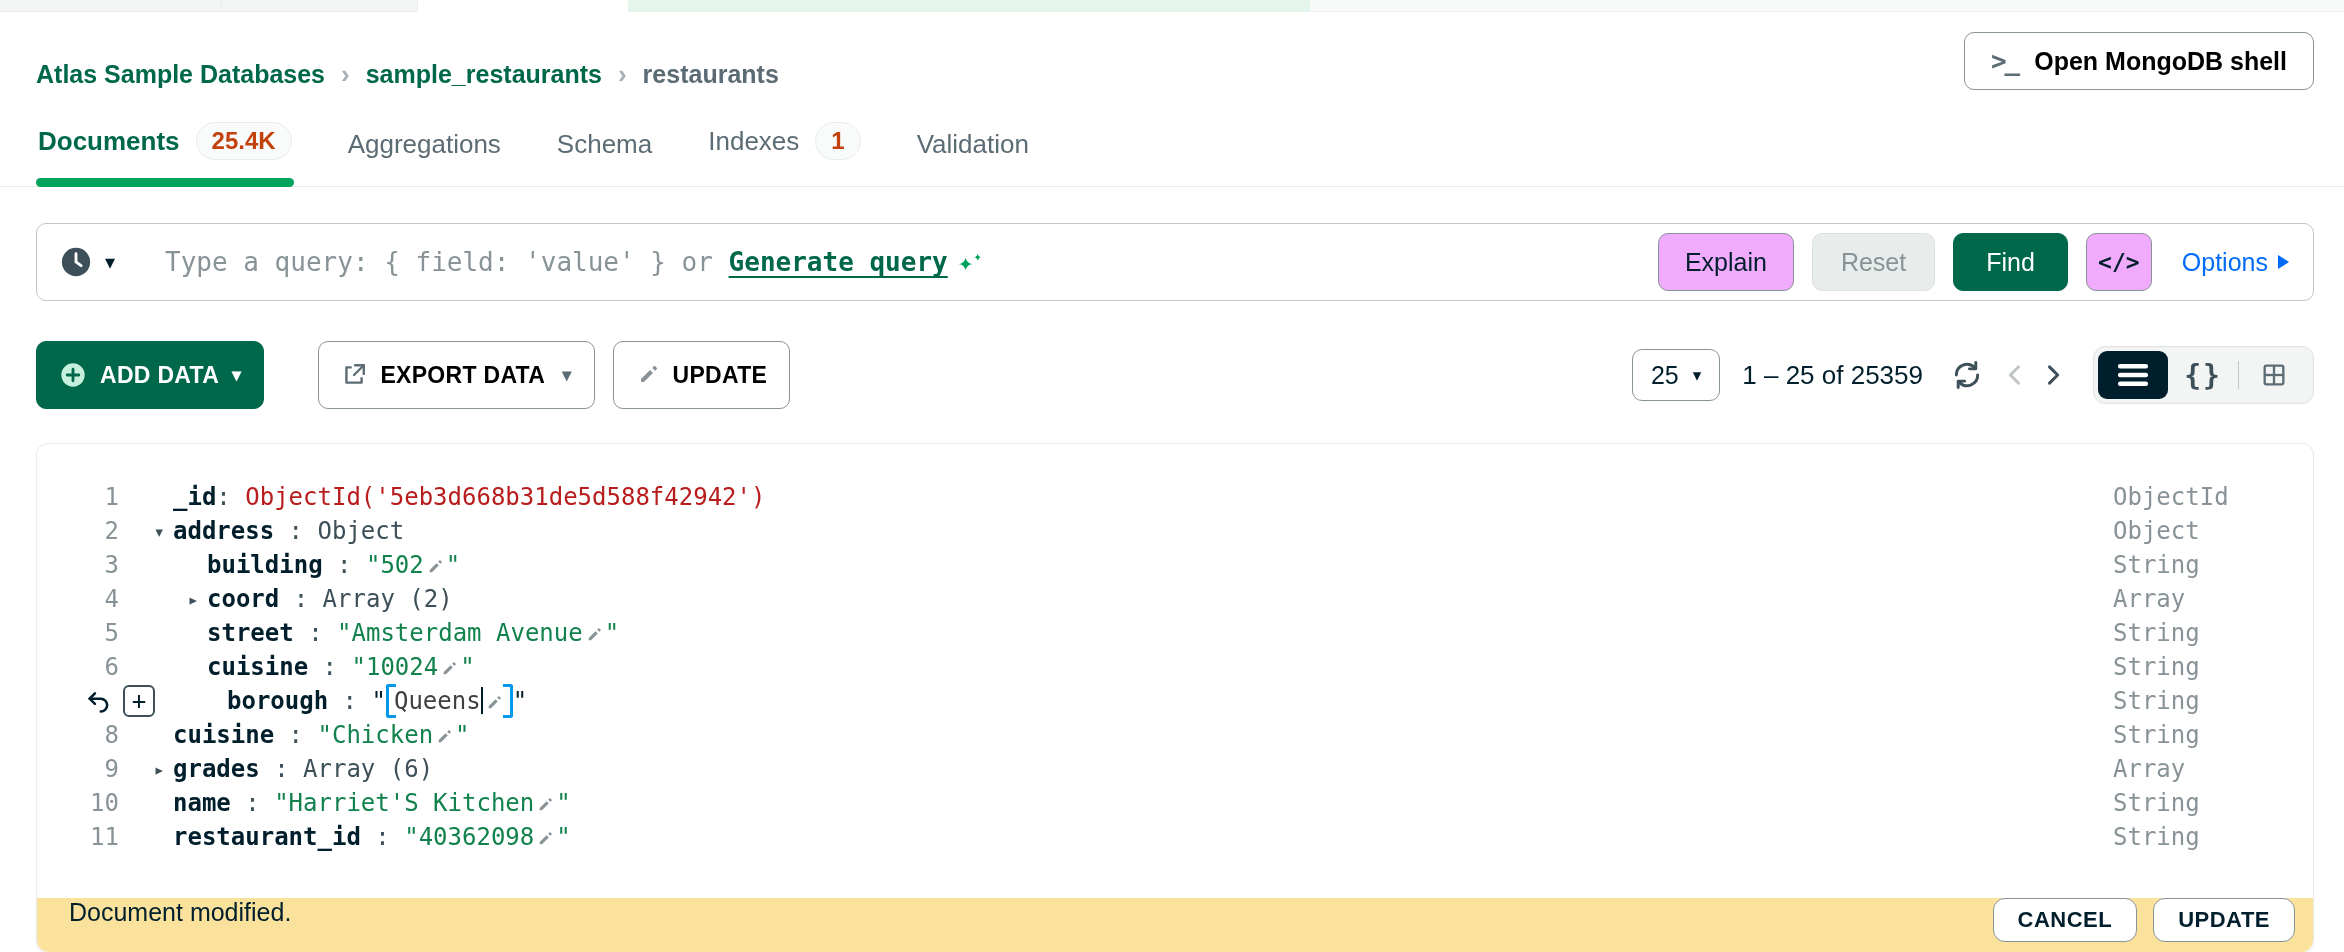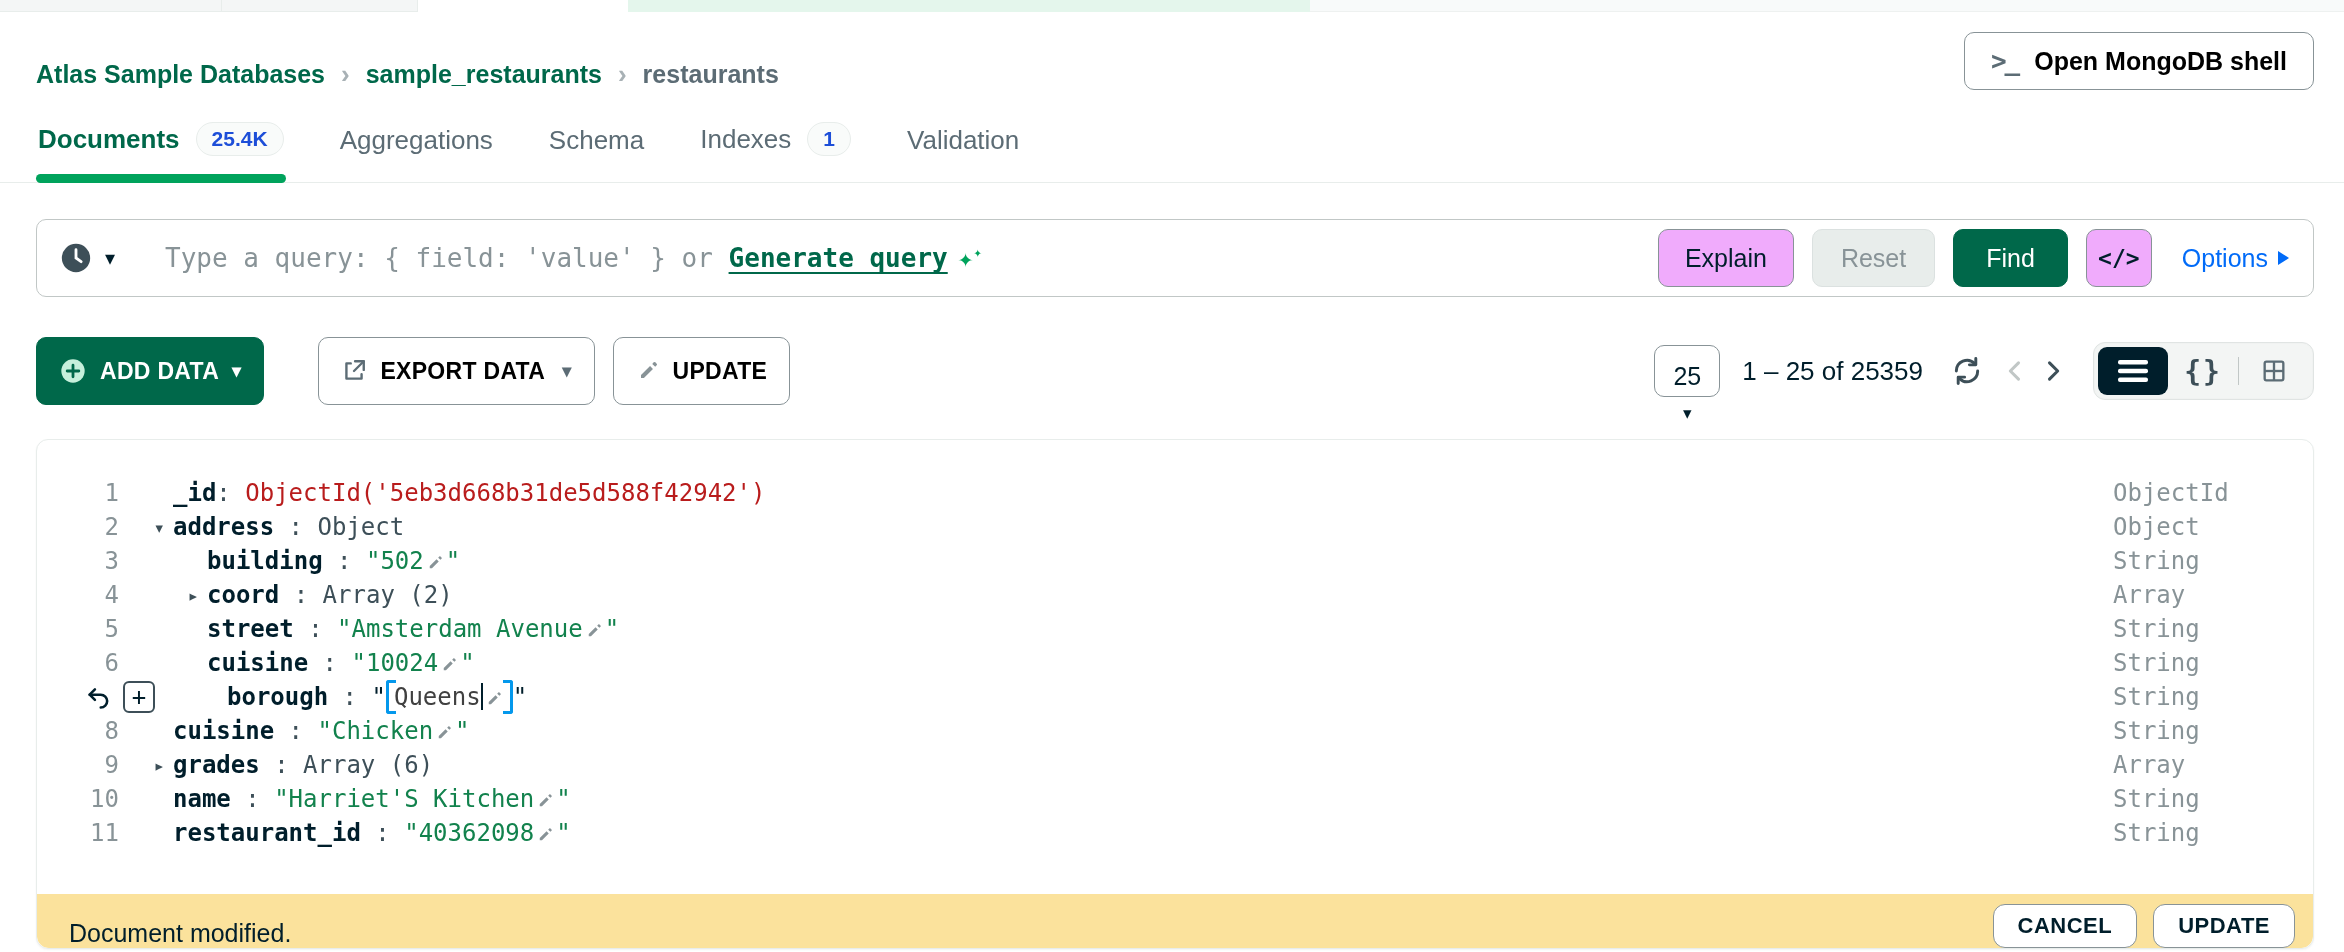--- a/index.html
+++ b/index.html
@@ -24,21 +24,21 @@
     border:1px solid #889397; border-radius:10px; background:#fff; font-size:25px; font-weight:700; cursor:pointer; }
   .shell-icon { font-family:"DejaVu Sans Mono", monospace; color:#5C6C75; font-weight:700; font-size:26px; letter-spacing:-2px; }
 
   
   .tabbar { display:flex; align-items:flex-end; gap:52px; padding:20px 36px 0 36px; border-bottom:1px solid #E8EDEB; }
   .tab { position:relative; display:flex; align-items:center; gap:16px; padding:12px 2px 26px 2px;
     font-size:26px; color:#5C6C75; font-weight:500; cursor:pointer; }
   .tab.active { color:#00684A; font-weight:700; }
   .tab.active .tab-underline { position:absolute; left:0; right:0; bottom:-1px; height:9px;
     background:#00A35C; border-radius:8px; }
-  .badge { background:#F9FBFA; border:1px solid #E8EDEB; color:#1d4ed8; font-size:21px; font-weight:700;
+  .badge { background:#F9FBFA; border:1px solid #E8EDEB; color:#c2410c; font-size:24px; font-weight:700;
     padding:4px 15px; border-radius:999px; }
 
   
   .query-bar { margin:36px 30px 0 36px; height:78px; border:1px solid #C1C7C6; border-radius:10px;
     display:flex; align-items:center; padding:0 24px 0 22px; background:#fff; }
   .history-btn { display:flex; align-items:center; gap:12px; cursor:pointer; }
   .caret { color:#001E2B; font-size:20px; line-height:1; }
   .query-input { margin-left:50px; font-family:"DejaVu Sans Mono", monospace; font-size:26px; color:#889397;
     display:flex; align-items:center; white-space:pre; cursor:text; }
   .gen-link { color:#00684A; font-weight:700; text-decoration:underline; text-underline-offset:5px; cursor:pointer; }
@@ -58,22 +58,22 @@
   
   .toolbar { margin:40px 30px 0 36px; display:flex; align-items:center; }
   .tb-btn { height:68px; display:flex; align-items:center; gap:13px; border-radius:10px; padding:0 22px;
     font-size:23px; font-weight:700; letter-spacing:0.3px; cursor:pointer; border:1px solid #889397; background:#fff; }
   .tb-add { background:#00684A; border-color:#00684A; color:#fff; margin-right:36px; }
   .tb-add .caret { color:#fff; font-size:18px; }
   .tb-btn + .tb-btn { margin-left:18px; }
   .tb-icon { display:flex; align-items:center; }
   .tb-caret { color:#5C6C75; font-size:18px; margin-left:4px; }
   .tb-right { margin-left:auto; display:flex; align-items:center; }
-  .page-size { display:flex; align-items:center; gap:14px; height:52px; padding:16px 18px; border:1px solid #889397;
-    border-radius:10px; font-size:25px; cursor:pointer;flex-direction:column; }
+  .page-size { display:flex; align-items:center; gap:14px; height:52px; padding:3px 18px; border:1px solid #889397;
+    border-radius:10px; font-size:25px; cursor:pointer; }
   .page-size .caret { font-size:17px; }
   .range { font-size:26px; font-weight:500; margin:0 28px 0 22px; }
   .icon-btn { display:flex; align-items:center; justify-content:center; cursor:pointer; background:none; border:none; }
   .nav-prev { margin:0 10px 0 18px; }
   .nav-next { margin-right:26px; }
   .seg { display:flex; align-items:center; background:#F3F5F4; border:1px solid #E0E4E3; border-radius:12px;
     padding:4px; height:58px; box-shadow:inset 0 0 0 1px rgba(0,0,0,0.01); }
   .seg-item { width:70px; height:48px; display:flex; align-items:center; justify-content:center; cursor:pointer;
     border-radius:9px; }
   .seg-item.active { background:#001E2B; }
@@ -103,21 +103,21 @@
   .q-navy { color:#001E2B; }
   .edit-sel { position:relative; display:inline-block; padding:0 5px; margin:0 3px; color:#404040; }
   .edit-sel::before, .edit-sel::after { content:""; position:absolute; top:-3px; bottom:-3px; width:7px;
     border:3px solid #0498EC; }
   .edit-sel::before { left:-3px; border-right:none; border-radius:3px 0 0 3px; }
   .edit-sel::after { right:-3px; border-left:none; border-radius:0 3px 3px 0; }
   .cursor-bar { display:inline-block; width:2px; height:27px; background:#001E2B; vertical-align:-5px; }
   .type-col { width:200px; flex:none; color:#889397; }
 
   
-  .doc-footer { margin-top:auto; height:54px; background:#FBE29C; display:flex; align-items:flex-end;
+  .doc-footer { margin-top:auto; height:54px; background:#FBE29C; display:flex; align-items:flex-start;
     padding:0 18px 0 32px; border-radius:0 0 12px 12px; }
   .footer-msg { font-size:25px; font-weight:500; color:#001E2B; }
   .footer-actions { margin-left:auto; display:flex; align-items:center; gap:16px; }
   .footer-btn { background:#fff; border:1px solid #889397; border-radius:12px; height:44px; padding:0 24px;
     font-size:22px; font-weight:700; letter-spacing:0.5px; color:#001E2B; cursor:pointer;
     font-family:"Liberation Sans", sans-serif; }
 </style>
 </head>
 <body>
 

